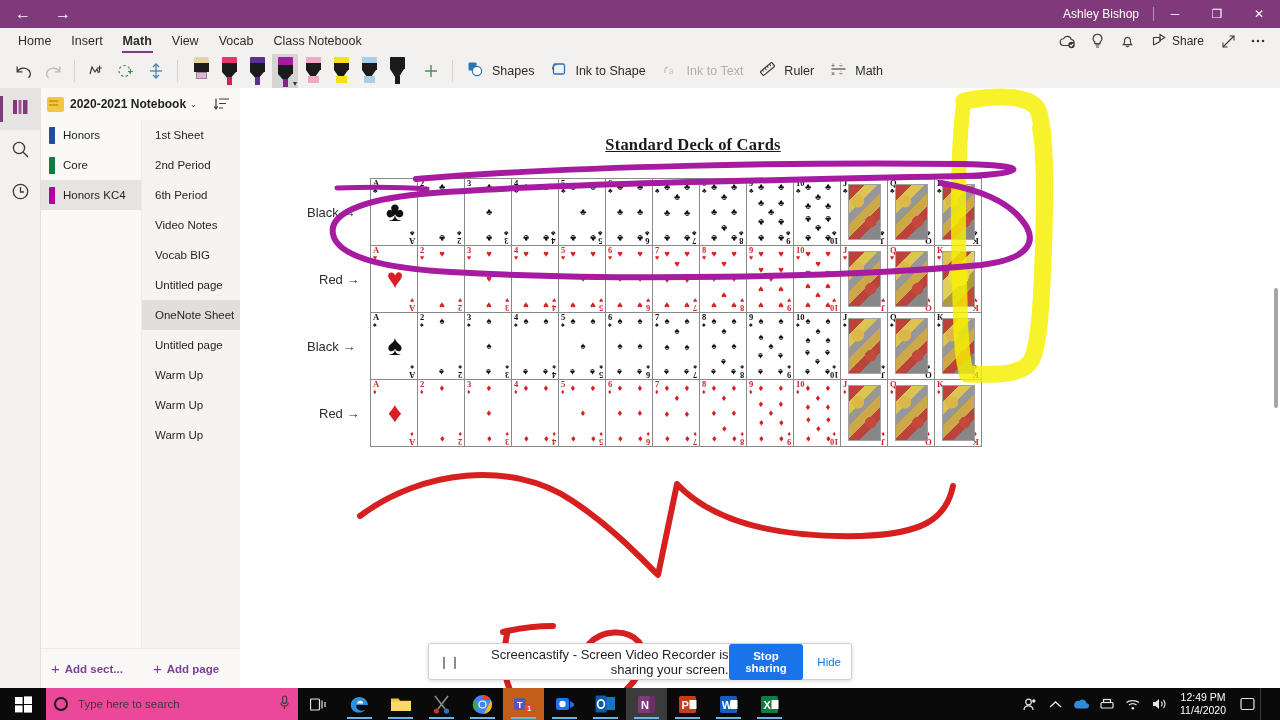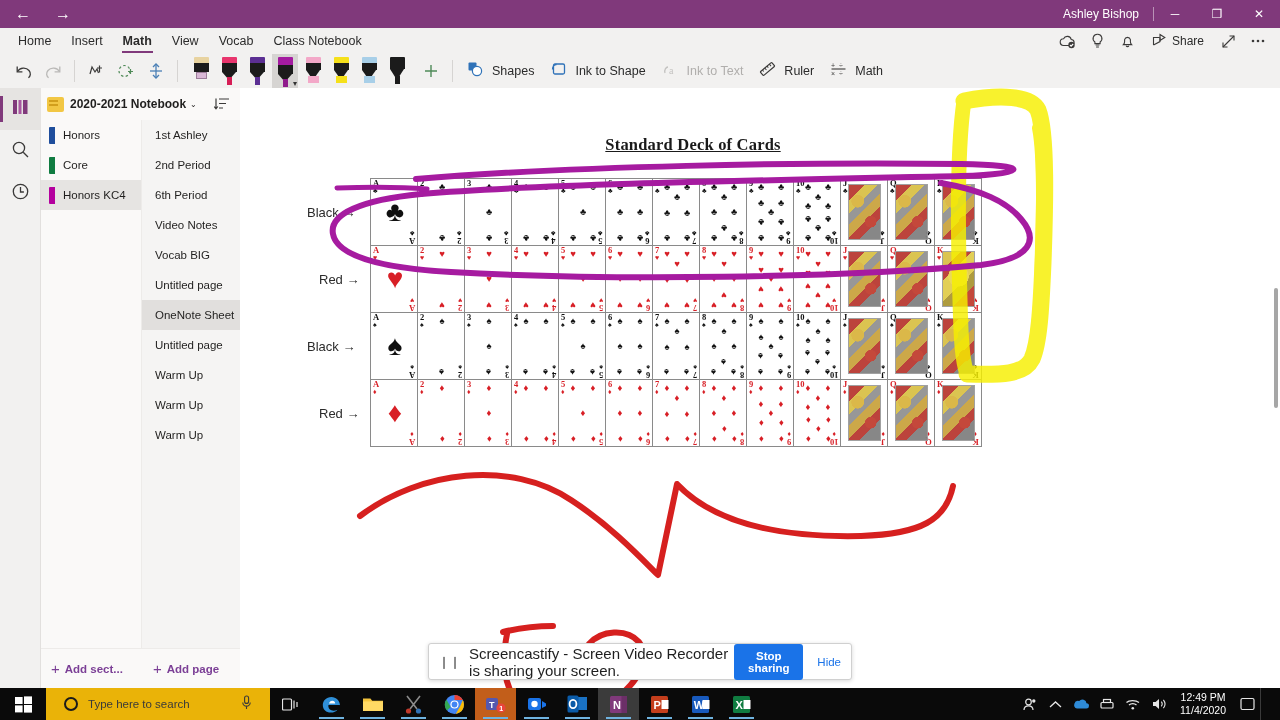--- a/index.html
+++ b/index.html
@@ -225,39 +225,39 @@
   .vscroll .thumb { width: 4px; margin: 0 auto; height: 120px; background: #a6a6a6; border-radius: 2px; }
 
   
   .sharebar {
     position: absolute; left: 428px; top: 643px; width: 424px; height: 37px;
     background: #ffffff; border: 1px solid #d0d0d0; border-radius: 3px;
     box-shadow: 0 1px 4px rgba(0,0,0,.16);
     display: flex; align-items: center; padding: 0 10px; z-index: 30;
   }
   .sb-pause { color: #8a8a8a; font-size: 12px; letter-spacing: 1px; margin-right: 8px; }
-  .sb-text { font-size: 15px; color: #1f1f1f; }
+  .sb-text { font-size: 13px; color: #1f1f1f; text-align: right; }
   .sb-stop {
     margin-left: auto; background: #1a73e8; color: #fff; border: none; border-radius: 3px;
     font-family: "Liberation Sans", sans-serif; font-size: 11.5px; font-weight: bold;
     padding: 6px 12px; cursor: pointer;
   }
   .sb-hide { margin-left: 14px; font-size: 11.5px; color: #1a73e8; cursor: pointer; }
 
   
   .taskbar {
     position: absolute; left: 0; top: 688px; width: 1280px; height: 32px;
     background: #0a0a0a; display: flex; align-items: center;
   }
   .tb-start {
     width: 46px; height: 32px; display: flex; align-items: center; justify-content: center; cursor: pointer;
   }
   .searchbox {
-    width: 224px; height: 32px; background: #eab308; display: flex; align-items: center;
-    padding: 0 18px; cursor: text;
+    width: 252px; height: 32px; background: #ec4899; display: flex; align-items: center;
+    padding: 0 8px; cursor: text;
   }
   .search-o {
     width: 14px; height: 14px; border: 2px solid #1b1b1b; border-radius: 50%; margin-right: 10px; flex: none;
   }
   .search-ph { font-size: 11.5px; color: #3a3a3a; }
   .mic { margin-left: auto; color: #3a3a3a; }
   .tasks { display: flex; align-items: center; height: 32px; }
   .tkbtn {
     width: 41px; height: 32px; display: flex; align-items: center; justify-content: center;
     position: relative; cursor: pointer;
@@ -562,21 +562,21 @@
       <span class="sec-name">Core</span>
     </div>
     <div class="section-row active">
       <span class="sec-tab" style="background:#b4009e"></span>
       <span class="sec-name">Honors KC4</span>
     </div>
   </div>
 
   <div class="pages">
     <div class="page-row">
-        <span class="page-name">1st Ashley</span>
+        <span class="page-name">1st Sheet</span>
       </div>
     <div class="page-row">
         <span class="page-name">2nd Period</span>
       </div>
     <div class="page-row">
         <span class="page-name">6th Period</span>
       </div>
     <div class="page-row">
         <span class="page-name">Video Notes</span>
       </div>

